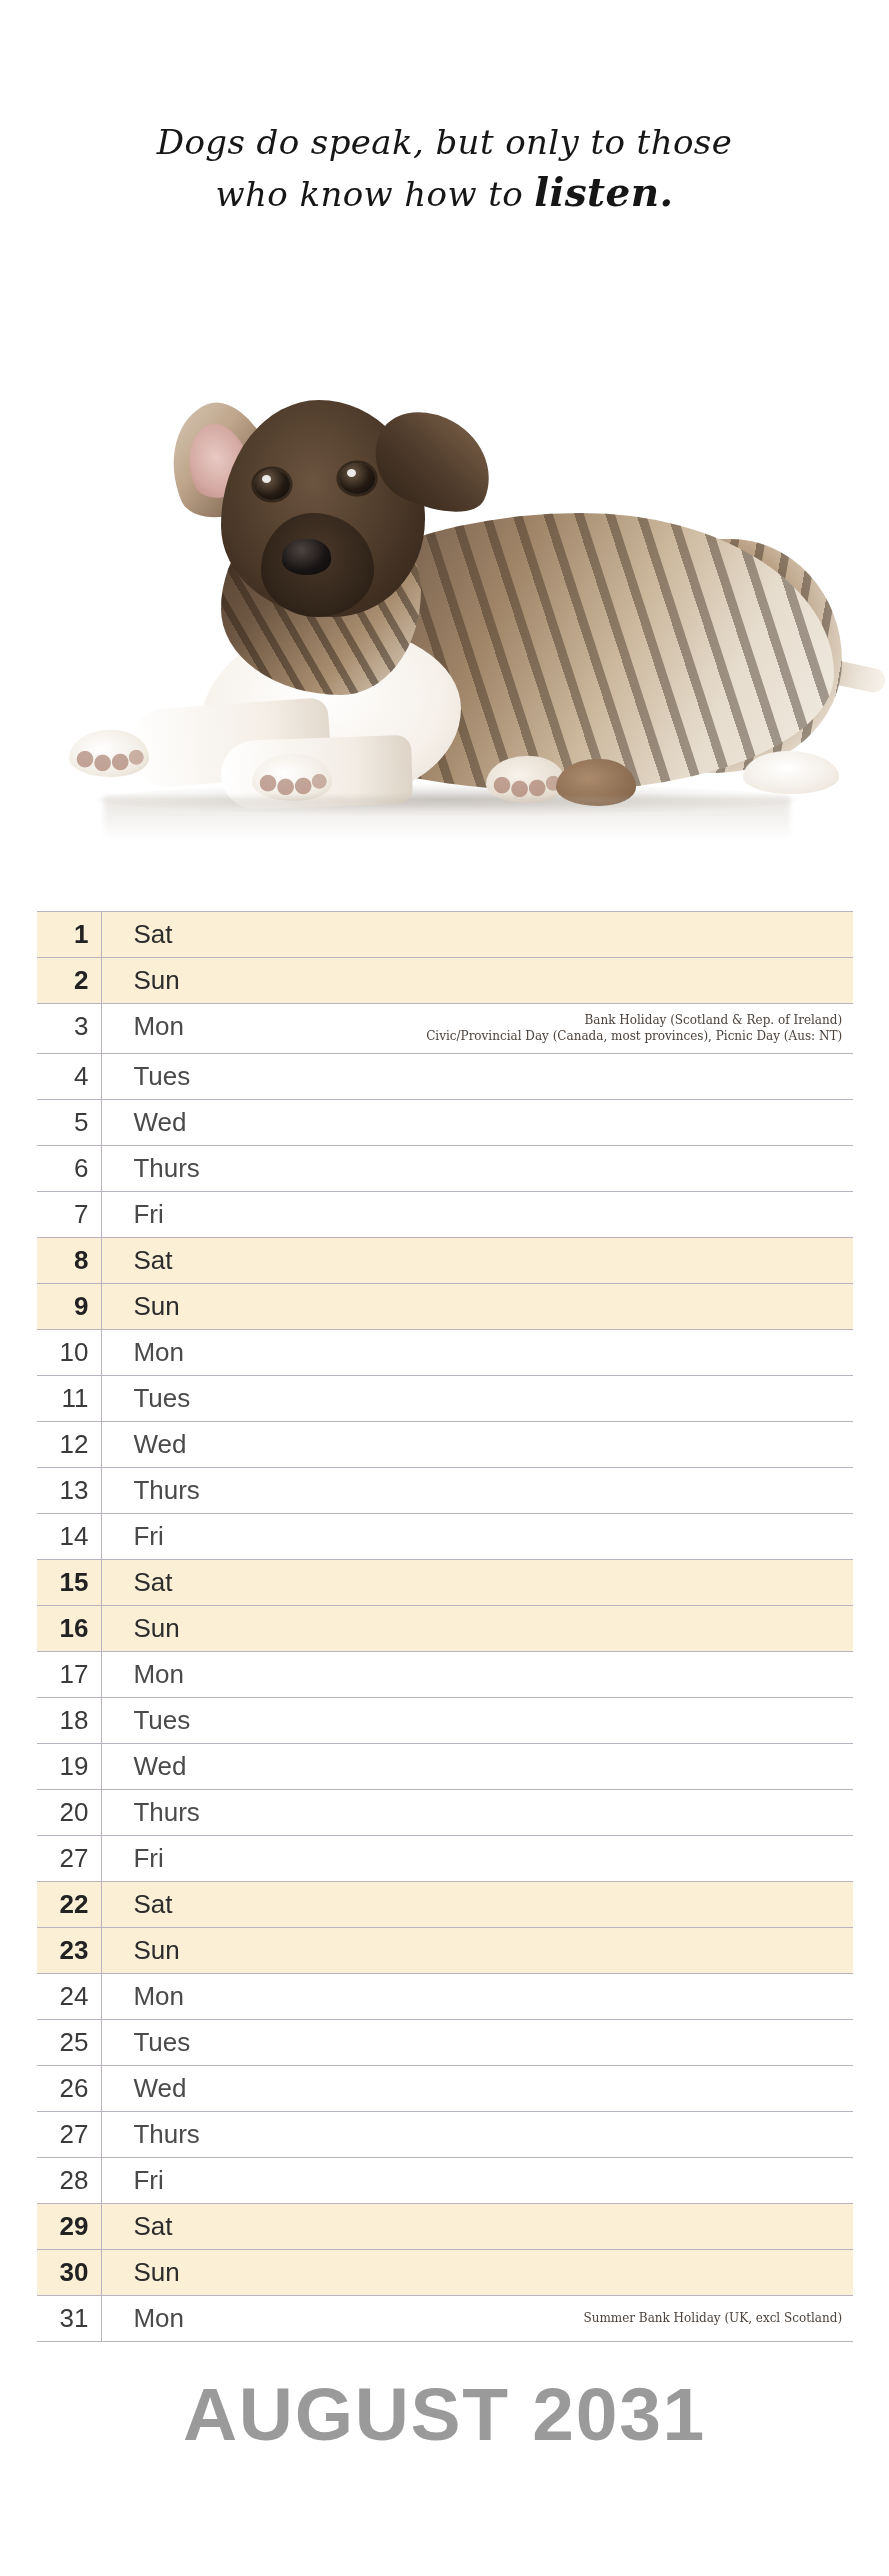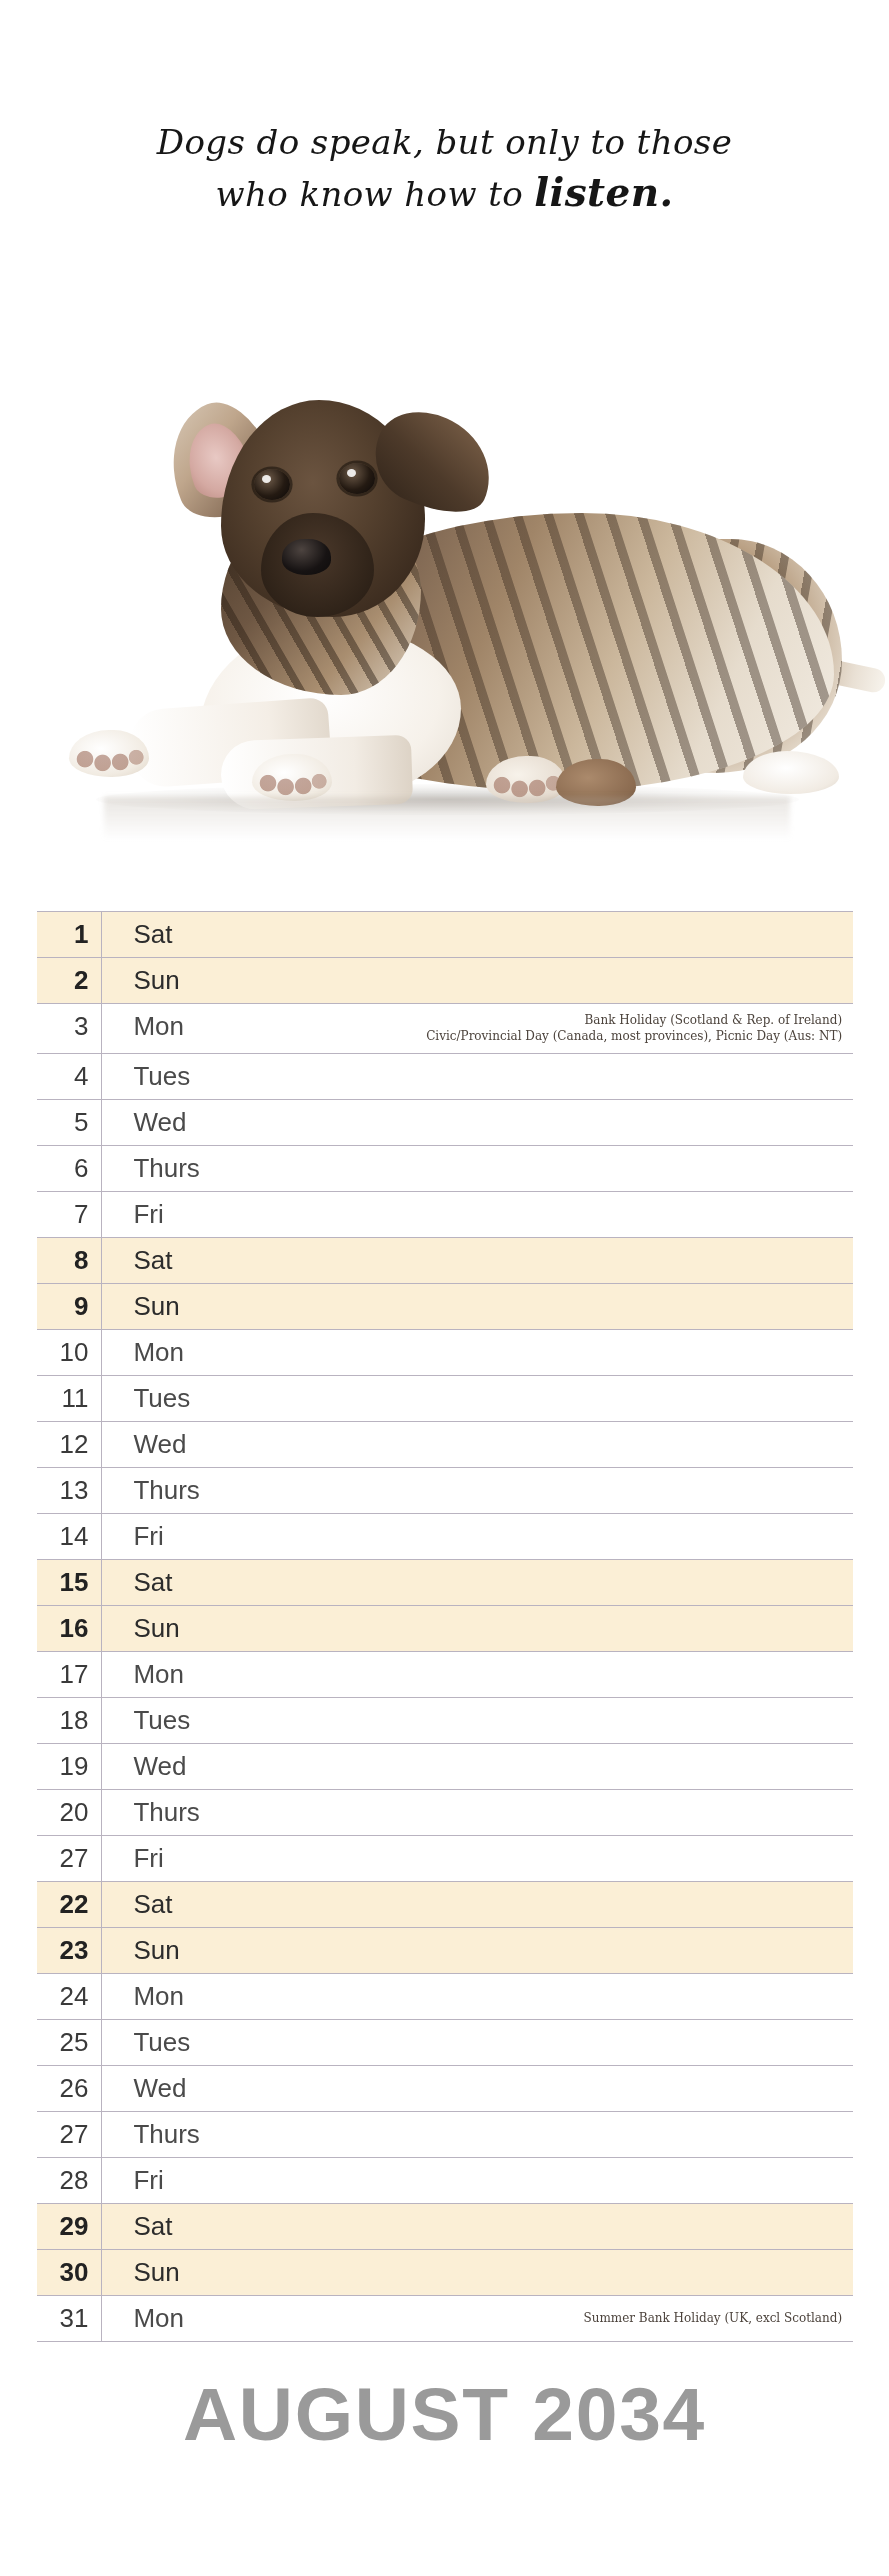--- a/index.html
+++ b/index.html
@@ -544,15 +544,15 @@
       <div class="day-row">
         <div class="num">31</div>
         <div class="sep"></div>
         <div class="name">Mon</div>
         <div class="notes">
           <div>Summer Bank Holiday (UK, excl Scotland)</div>
         </div>
       </div>
     </div>
 
-  <div class="month-footer">AUGUST 2034</div>
+  <div class="month-footer">AUGUST 2031</div>
 </div>
 
 
 </body></html>

